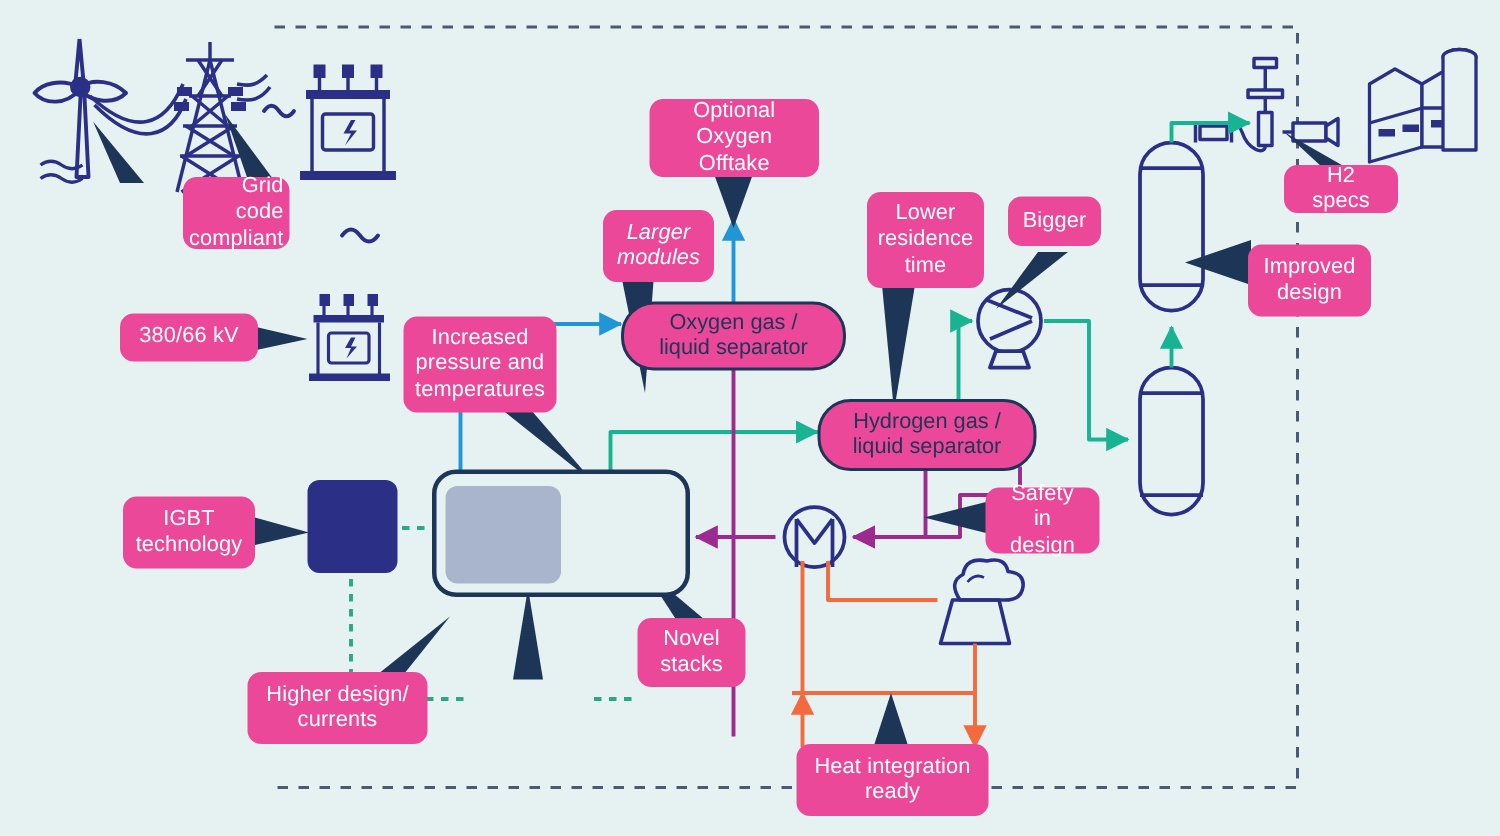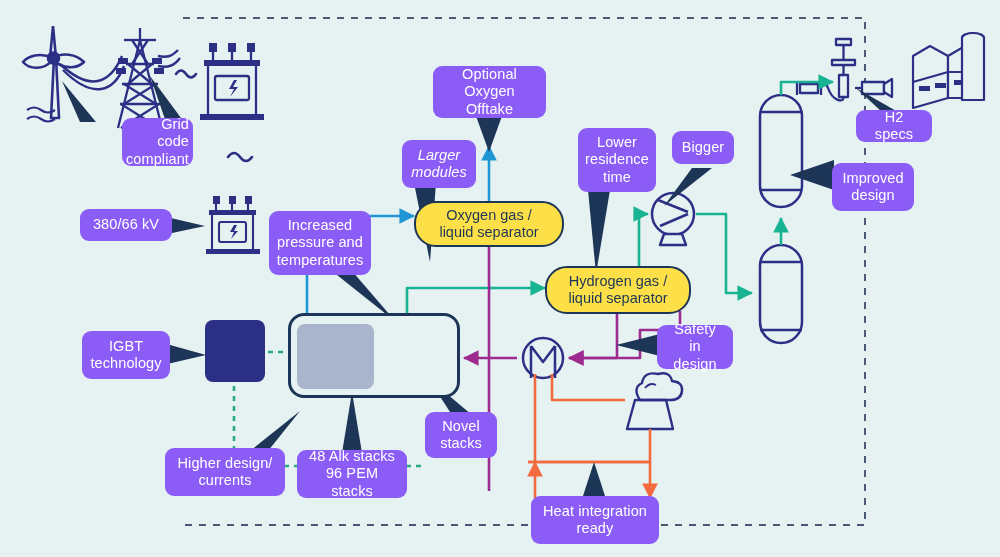--- a/index.html
+++ b/index.html
@@ -11,38 +11,38 @@
     overflow:hidden;
     position:relative;
   }
   #stage{position:absolute;left:0;top:0;width:1000px;height:557px;}
   svg.layer{position:absolute;left:0;top:0;width:1000px;height:557px;overflow:visible;}
   svg#art{pointer-events:none;}
 
   
   .callout{
     position:absolute;
-    background:#8b5cf6;
+    background:#ec4899;
     color:#ffffff;
     border-radius:9px;
     font-size:14.5px;
     line-height:1.18;
     text-align:center;
     padding:7px 10px;
     box-sizing:border-box;
     z-index:40;
     white-space:pre-line;
     display:flex;align-items:center;justify-content:center;
     letter-spacing:.1px;
   }
 
   
   .procbox{
     position:absolute;
-    background:#fde047;
+    background:#ec4899;
     border:2.5px solid #1d3557;
     border-radius:22px;
     color:#1d3557;
     font-size:14.5px;
     line-height:1.2;
     text-align:center;
     display:flex;align-items:center;justify-content:center;
     white-space:pre-line;
     box-sizing:border-box;
     z-index:30;
@@ -362,22 +362,20 @@
 
   <div class="callout" style="left:657px;top:325px;width:76px;height:44px;">Safety in
 design</div>
 
   <div class="callout" style="left:82px;top:331px;width:88px;height:48px;">IGBT
 technology</div>
 
   <div class="callout" style="left:165px;top:448px;width:120px;height:48px;">Higher design/
 currents</div>
 
-  <div class="callout" style="left:297px;top:450px;width:110px;height:48px;">48 Alk stacks
-96 PEM stacks</div>
 
   <div class="callout" style="left:425px;top:412px;width:72px;height:46px;">Novel
 stacks</div>
 
   <div class="callout" style="left:531px;top:496px;width:128px;height:48px;">Heat integration
 ready</div>
 
 </div>
 
 </body></html>

